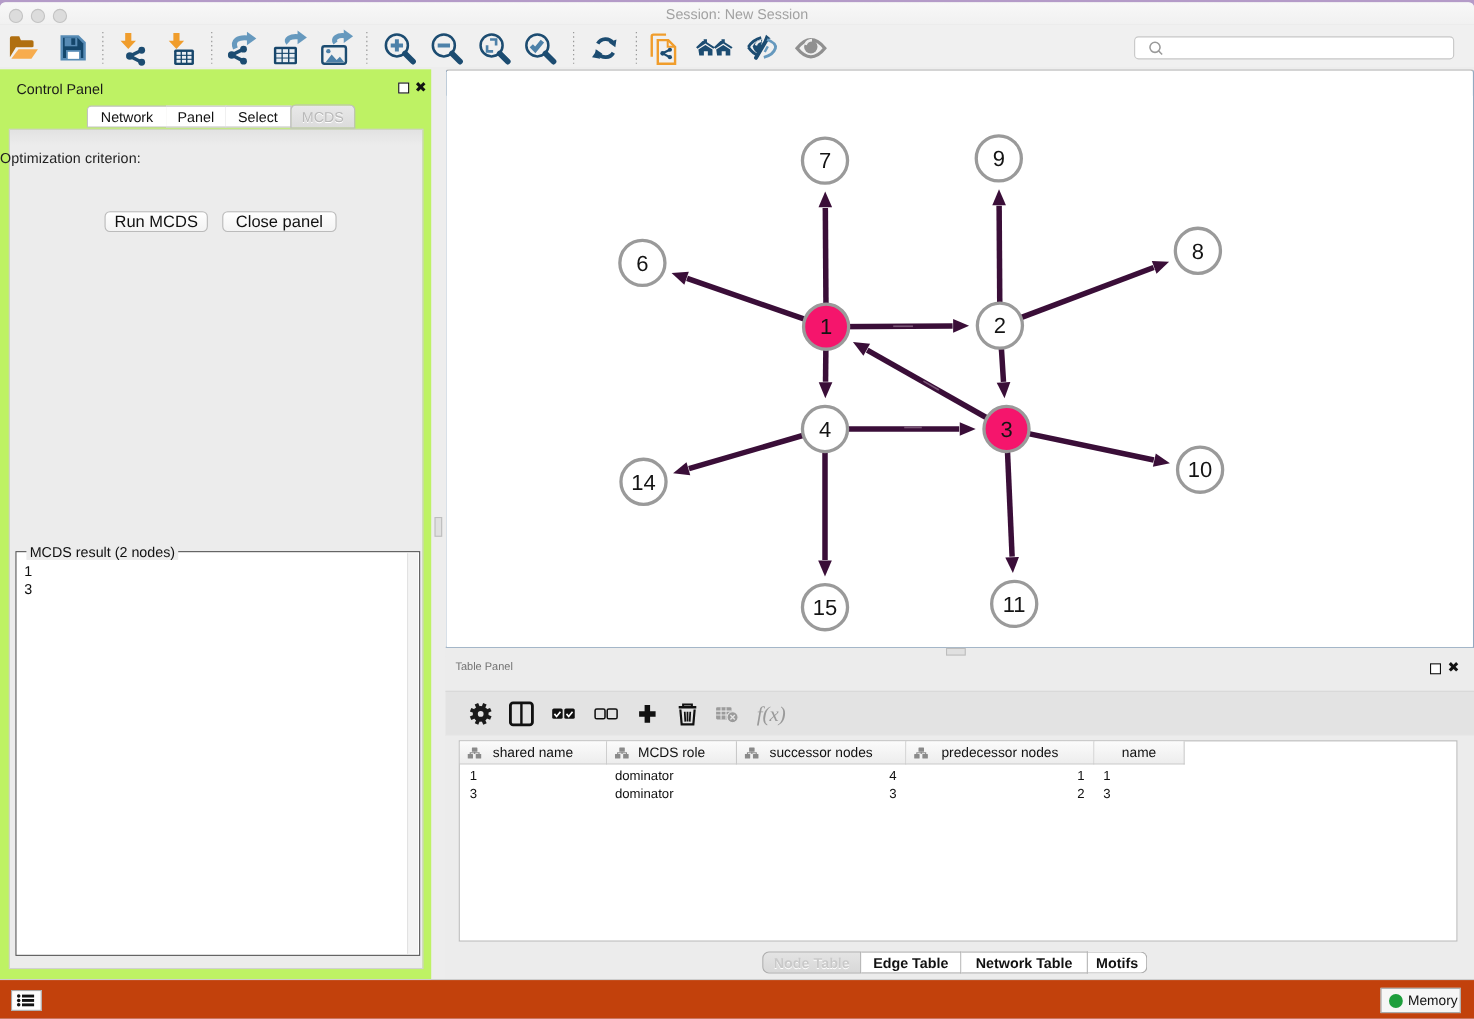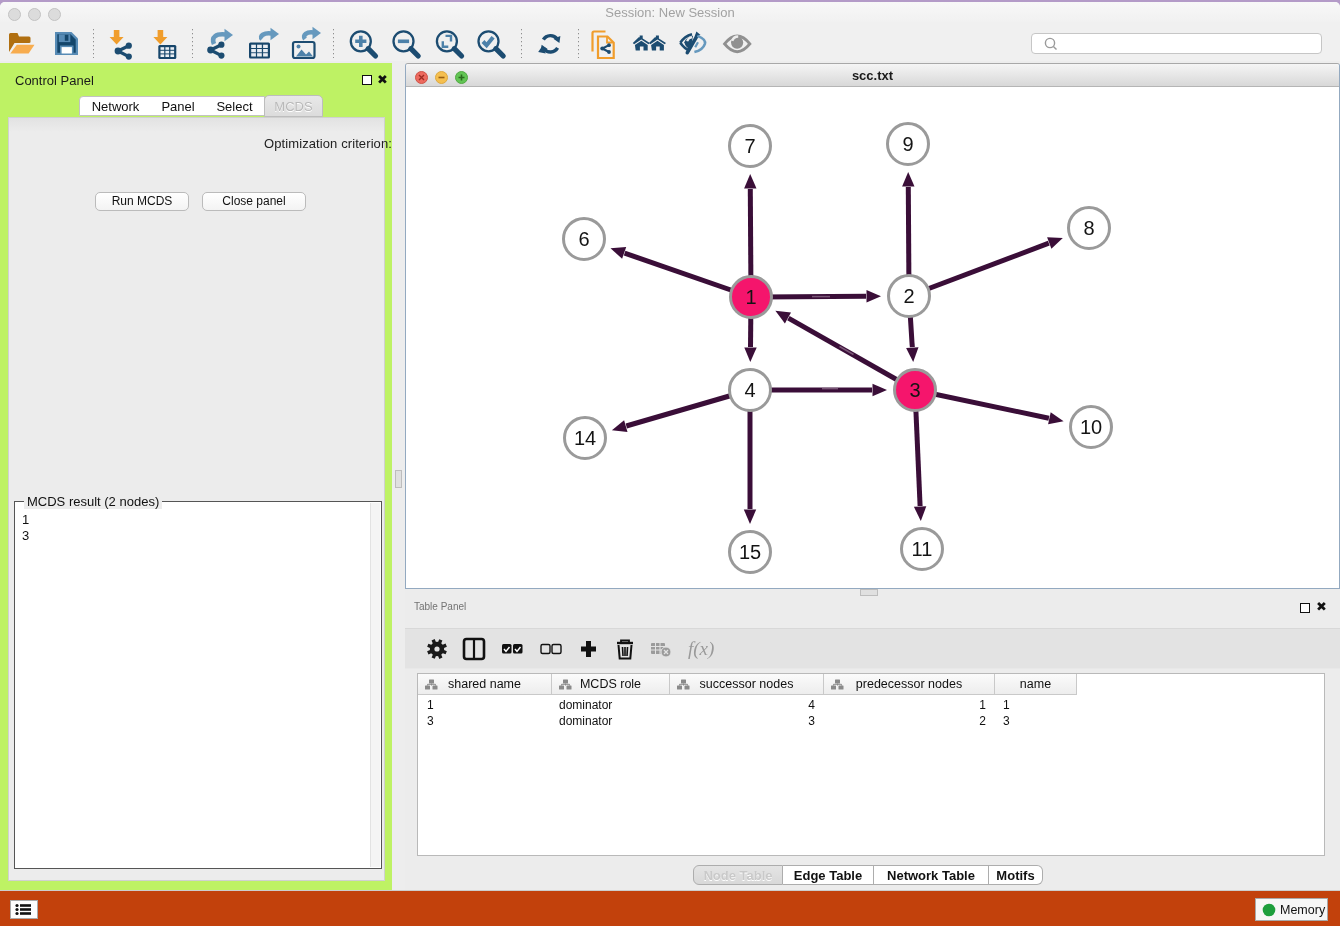--- a/index.html
+++ b/index.html
@@ -19,28 +19,28 @@
  border:1px solid #c6c6c6;border-radius:4px;}
 
 #cpanel{position:absolute;left:0;top:61px;width:392px;height:827px;background:#bef264;}
 #cp-title{position:absolute;left:15px;top:10px;font-size:13px;color:#1a1a1a;}
 .float-ic{position:absolute;width:10px;height:10px;border:1.2px solid #111;background:#fff;box-sizing:border-box;}
 .close-ic{position:absolute;font-size:13px;color:#111;}
 .tab{position:absolute;top:0;height:20px;line-height:19px;text-align:center;
  font-size:13px;color:#111;background:#fff;border:1px solid #c2c2c2;box-sizing:border-box;}
 #cp-content{position:absolute;left:8px;top:54px;width:377px;height:764px;
  background:linear-gradient(#e2e2e2,#ececec 14px);border:1px solid #d0d0d0;box-sizing:border-box;}
-#optlabel{position:absolute;left:0;top:73px;width:392px;text-align:right;
+#optlabel{position:absolute;left:0;top:73px;width:392px;text-align:left;
  font-size:13px;letter-spacing:0.1px;color:#222;}
 #dropdown{position:absolute;left:44px;top:96px;width:313px;height:20px;background:#fff;
  border:1px solid #c2c2c2;border-radius:4px;box-sizing:border-box;
  font-size:13px;color:#111;line-height:18px;padding-left:9px;}
 .btn{position:absolute;top:129px;height:19px;background:linear-gradient(#fff,#f3f3f3);
  border:1px solid #bbb;border-radius:5px;box-sizing:border-box;text-align:center;
- font-size:12px;color:#111;line-height:17px;}
+ font-size:15px;color:#111;line-height:17px;}
 #fieldset{position:absolute;left:14px;top:438px;width:368px;height:368px;background:#fff;
  border:1px solid #555;box-sizing:border-box;padding-left:44px;}
 #fs-legend{position:absolute;left:9px;top:-8px;background:#ececec;padding:0 3px;
  font-size:13px;color:#111;}
 
 #net{position:absolute;left:405px;top:61px;width:935px;height:526px;
  border:1px solid #93a9c0;border-top-color:#a8a8a8;border-radius:3px 3px 0 0;box-sizing:border-box;background:#fff;}
 #net-title{position:absolute;left:0;top:0;width:100%;height:22px;
  background:linear-gradient(#f5f5f5,#d8d8d8);border-bottom:1px solid #b5b5b5;
  border-radius:3px 3px 0 0;}
@@ -219,38 +219,20 @@
       <div id="optlabel">Optimization criterion:</div>
       <div class="btn" style="left:95px;width:94px">Run MCDS</div>
       <div class="btn" style="left:202px;width:104px">Close panel</div>
       <div id="fieldset">
         <div id="fs-legend">MCDS result (2 nodes)</div>
         <div style="position:absolute;left:7px;top:10px;font-size:13px;color:#111;line-height:16px">1<br>3</div>
         <div style="position:absolute;right:1px;top:1px;width:9px;height:364px;background:#f4f4f4;border-left:1px solid #e2e2e2"></div>
       </div>
     </div>
  <div id="net">
-      <div id="net-title">
-        <div class="mac" style="left:9px;background:#ed6a5f;border:1px solid #ce5347">
-          <svg width="11" height="11" style="position:absolute;left:0;top:0">
-            <path d="M3 3 l5 5 M8 3 l-5 5" stroke="#9e2b22" stroke-width="1.4"></path>
-          </svg>
-        </div>
-        <div class="mac" style="left:29px;background:#f5bf4f;border:1px solid #dda940">
-          <svg width="11" height="11" style="position:absolute;left:0;top:0">
-            <path d="M2.5 5.5 h6" stroke="#985e12" stroke-width="1.6"></path>
-          </svg>
-        </div>
-        <div class="mac" style="left:49px;background:#62c554;border:1px solid #52a843">
-          <svg width="11" height="11" style="position:absolute;left:0;top:0">
-            <path d="M5.5 2.5 v6 M2.5 5.5 h6" stroke="#2a6b1e" stroke-width="1.6"></path>
-          </svg>
-        </div>
-        <div class="t">scc.txt</div>
-      </div>
       <div id="canvas">
         <svg width="935" height="503" style="position:absolute;left:-1px;top:1px">
 <g stroke="#3a0e38" stroke-width="5">
 <line x1="346" y1="209" x2="345.3" y2="101.0"></line>
 <line x1="346" y1="209" x2="219.6" y2="165.1"></line>
 <line x1="346" y1="209" x2="461.0" y2="208.3"></line>
 <line x1="346" y1="209" x2="345.5" y2="259.0"></line>
 <line x1="504" y1="208" x2="503.3" y2="99.0"></line>
 <line x1="504" y1="208" x2="643.8" y2="155.2"></line>
 <line x1="504" y1="208" x2="507.3" y2="259.1"></line>

